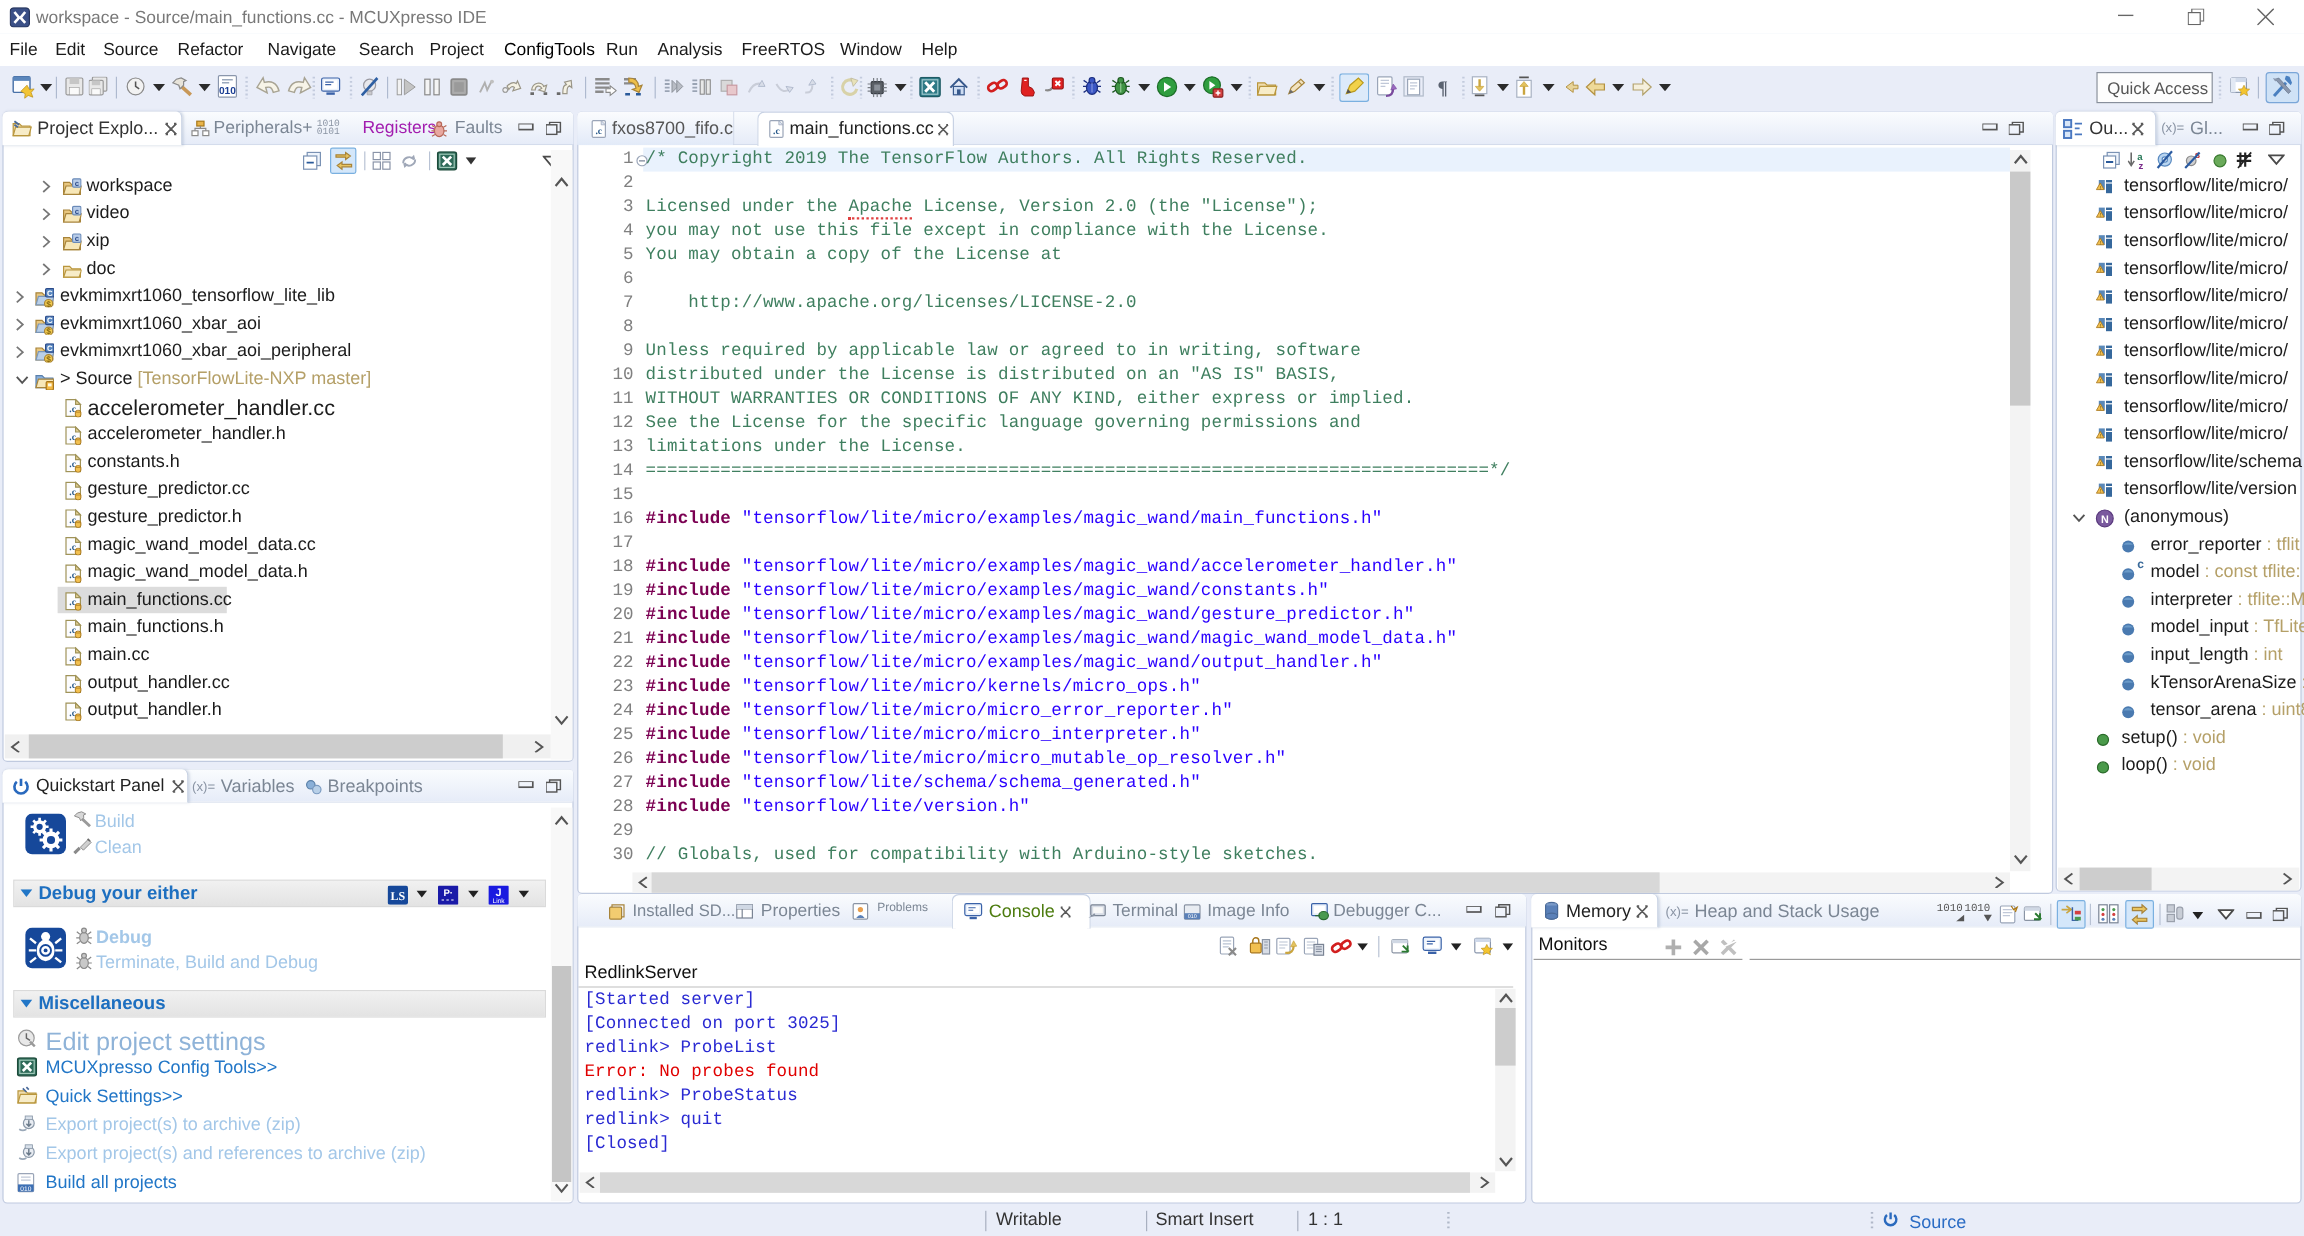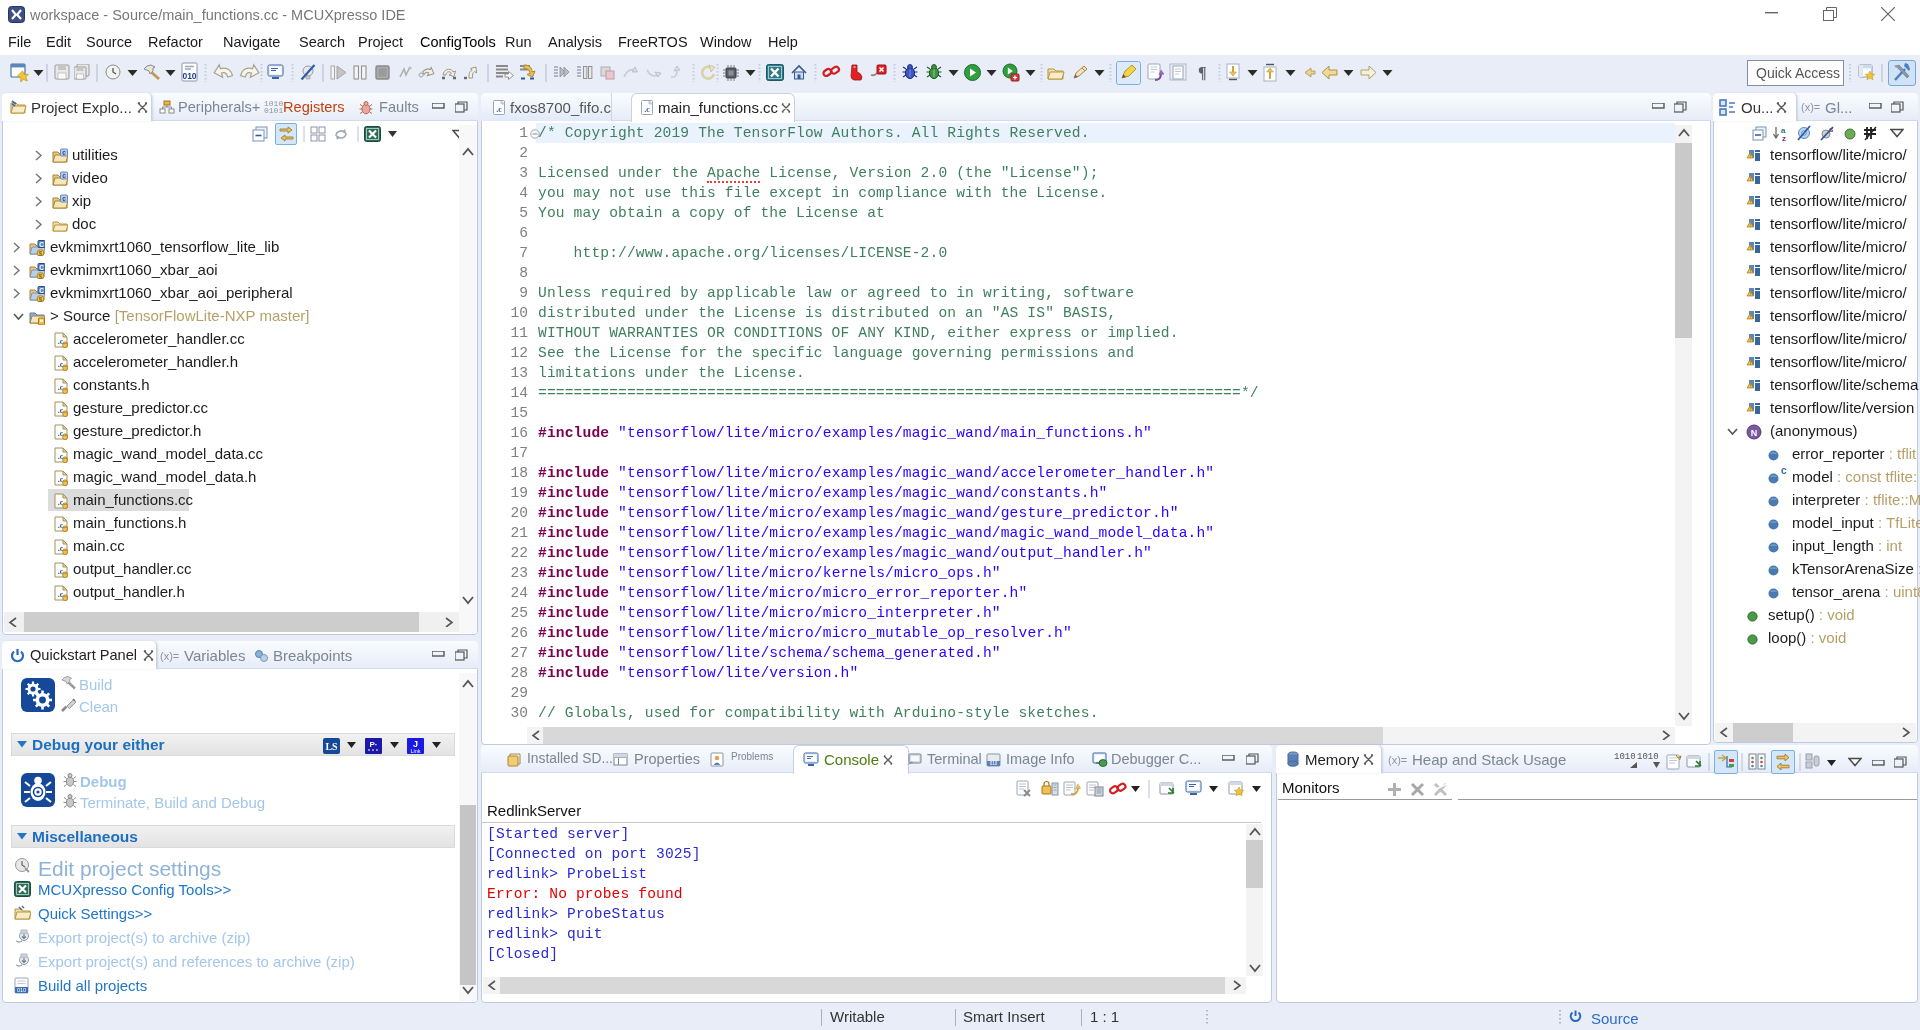--- a/index.html
+++ b/index.html
@@ -387,21 +387,21 @@
       <path d="M2 2 L11 11 M11 2 L2 11 M2 2 h2 m5 0 h2 m-9 9 h2 m5 0 h2" stroke="#5a5a5a" stroke-width="1.4"></path>
     </svg>
     <svg class="abs" style="left:157px;top:7px;position:absolute" width="16" height="15" viewBox="0 0 16 15">
       <rect x="5" y="1" width="6" height="4" fill="#e8b44a" stroke="#a87818"></rect>
       <rect x="1" y="9" width="5" height="4" fill="#fff" stroke="#8a8a8a"></rect>
       <rect x="10" y="9" width="5" height="4" fill="#fff" stroke="#8a8a8a"></rect>
       <path d="M8 5 v2 M3.5 9 v-2 h9 v2" fill="none" stroke="#8a8a8a"></path>
     </svg>
     <div class="abs" style="left:176px;top:6px;font-size:14.6px;color:#7b8694;font-weight:normal;white-space:nowrap;">Peripherals+</div>
     <div style="position:absolute;left:262px;top:7px;font-size:8px;color:#8a94a4;line-height:7px;font-family:Liberation Mono">1010<br>0101</div>
-    <div class="abs" style="left:281px;top:6px;font-size:14.6px;color:#c2410c;font-weight:normal;white-space:nowrap;">Registers</div>
+    <div class="abs" style="left:300px;top:6px;font-size:14.6px;color:#a21caf;font-weight:normal;white-space:nowrap;">Registers</div>
     <svg class="abs" style="left:356px;top:7px;position:absolute" width="16" height="16" viewBox="0 0 16 16">
       <ellipse cx="8" cy="9" rx="4" ry="4.8" fill="#e8a8a0" stroke="#b86858"></ellipse>
       <circle cx="8" cy="3.5" r="2" fill="#e8a8a0" stroke="#b86858"></circle>
       <g stroke="#b86858">
         <path d="M4.5 6 L2 4.5 M4.2 9 H1.5 M4.5 12 L2 13.5 M11.5 6 L14 4.5 M11.8 9 h2.7 M11.5 12 l2.5 1.5"></path>
       </g>
     </svg>
     <div class="abs" style="left:377px;top:6px;font-size:14.6px;color:#7b8694;font-weight:normal;white-space:nowrap;">Faults</div>
     <svg class="abs" style="left:430px;top:10px;position:absolute" width="14" height="8" viewBox="0 0 14 8">
       <rect x="0" y="0" width="12" height="5" fill="none" stroke="#555" stroke-width="1.4"></rect>
@@ -455,21 +455,21 @@
 <div class="abs" style="left:2px;top:0px;width:476px;height:1030px">
     <svg class="abs" style="left:33px;top:150px;" width="8" height="11" viewBox="0 0 8 11">
       <path d="M1 1 l5 4.5 -5 4.5" fill="none" stroke="#777" stroke-width="1.5"></path>
     </svg>
     <svg class="abs" style="left:50px;top:148px;" width="16" height="16" viewBox="0 0 16 16">
       <path d="M1 4 h5 l2 2 h7 v8 h-14z" fill="#e8c780" stroke="#a8843a"></path>
       <path d="M3 7 h13 l-2 7 h-13z" fill="#f7e7b8" stroke="#a8843a"></path>
       <rect x="8.5" y="1" width="7" height="7" rx="1" fill="#b8cce8" stroke="#6a8ab8"></rect>
       <text x="12" y="7" font-size="6.5" font-weight="bold" fill="#2a4a8a" text-anchor="middle" font-family="Liberation Sans">c</text>
     </svg>
-    <div class="abs" style="left:70px;top:146px;font-size:15px;color:#1c1c1c;font-weight:normal;white-space:nowrap;">utilities</div>
+    <div class="abs" style="left:70px;top:146px;font-size:15px;color:#1c1c1c;font-weight:normal;white-space:nowrap;">workspace</div>
     <svg class="abs" style="left:33px;top:173px;" width="8" height="11" viewBox="0 0 8 11">
       <path d="M1 1 l5 4.5 -5 4.5" fill="none" stroke="#777" stroke-width="1.5"></path>
     </svg>
     <svg class="abs" style="left:50px;top:171px;" width="16" height="16" viewBox="0 0 16 16">
       <path d="M1 4 h5 l2 2 h7 v8 h-14z" fill="#e8c780" stroke="#a8843a"></path>
       <path d="M3 7 h13 l-2 7 h-13z" fill="#f7e7b8" stroke="#a8843a"></path>
       <rect x="8.5" y="1" width="7" height="7" rx="1" fill="#b8cce8" stroke="#6a8ab8"></rect>
       <text x="12" y="7" font-size="6.5" font-weight="bold" fill="#2a4a8a" text-anchor="middle" font-family="Liberation Sans">c</text>
     </svg>
     <div class="abs" style="left:70px;top:169px;font-size:15px;color:#1c1c1c;font-weight:normal;white-space:nowrap;">video</div>
@@ -537,21 +537,21 @@
       <rect x="11" y="10.5" width="3" height="2.5" fill="#fff8e0"></rect>
     </svg>
     <div class="abs" style="left:48px;top:307px;font-size:15px;color:#1c1c1c;font-weight:normal;white-space:nowrap;">&gt; Source <span style="color:#b5a068">[TensorFlowLite-NXP master]</span></div>
     <svg class="abs" style="left:51px;top:332px;" width="16" height="16" viewBox="0 0 16 16">
       <path d="M2 1 h8 l4 4 v10 h-12z" fill="#fdfdfe" stroke="#a09358"></path>
       <path d="M10 1 l4 4 h-4z" fill="#e8d49a" stroke="#a09358"></path>
       <text x="7.5" y="11.5" font-size="8" font-weight="bold" fill="#2a5a8a" text-anchor="middle" font-family="Liberation Serif">.c</text>
       <rect x="9.8" y="10" width="4.6" height="5.5" rx="1.8" fill="#f2c050" stroke="#a8761a" stroke-width="0.8"></rect>
       <path d="M9.8 11.5 h4.6" stroke="#a8761a" stroke-width="0.6"></path>
     </svg>
-    <div class="abs" style="left:71px;top:330px;font-size:15px;color:#1c1c1c;font-weight:normal;white-space:nowrap;">accelerometer_handler.cc</div>
+    <div class="abs" style="left:71px;top:330px;font-size:18px;color:#1c1c1c;font-weight:normal;white-space:nowrap;">accelerometer_handler.cc</div>
     <svg class="abs" style="left:51px;top:355px;" width="16" height="16" viewBox="0 0 16 16">
       <path d="M2 1 h8 l4 4 v10 h-12z" fill="#fdfdfe" stroke="#a09358"></path>
       <path d="M10 1 l4 4 h-4z" fill="#e8d49a" stroke="#a09358"></path>
       <text x="7.5" y="11.5" font-size="8" font-weight="bold" fill="#2a5a8a" text-anchor="middle" font-family="Liberation Serif">.c</text>
       <rect x="9.8" y="10" width="4.6" height="5.5" rx="1.8" fill="#f2c050" stroke="#a8761a" stroke-width="0.8"></rect>
       <path d="M9.8 11.5 h4.6" stroke="#a8761a" stroke-width="0.6"></path>
     </svg>
     <div class="abs" style="left:71px;top:353px;font-size:15px;color:#1c1c1c;font-weight:normal;white-space:nowrap;">accelerometer_handler.h</div>
     <svg class="abs" style="left:51px;top:378px;" width="16" height="16" viewBox="0 0 16 16">
       <path d="M2 1 h8 l4 4 v10 h-12z" fill="#fdfdfe" stroke="#a09358"></path>

